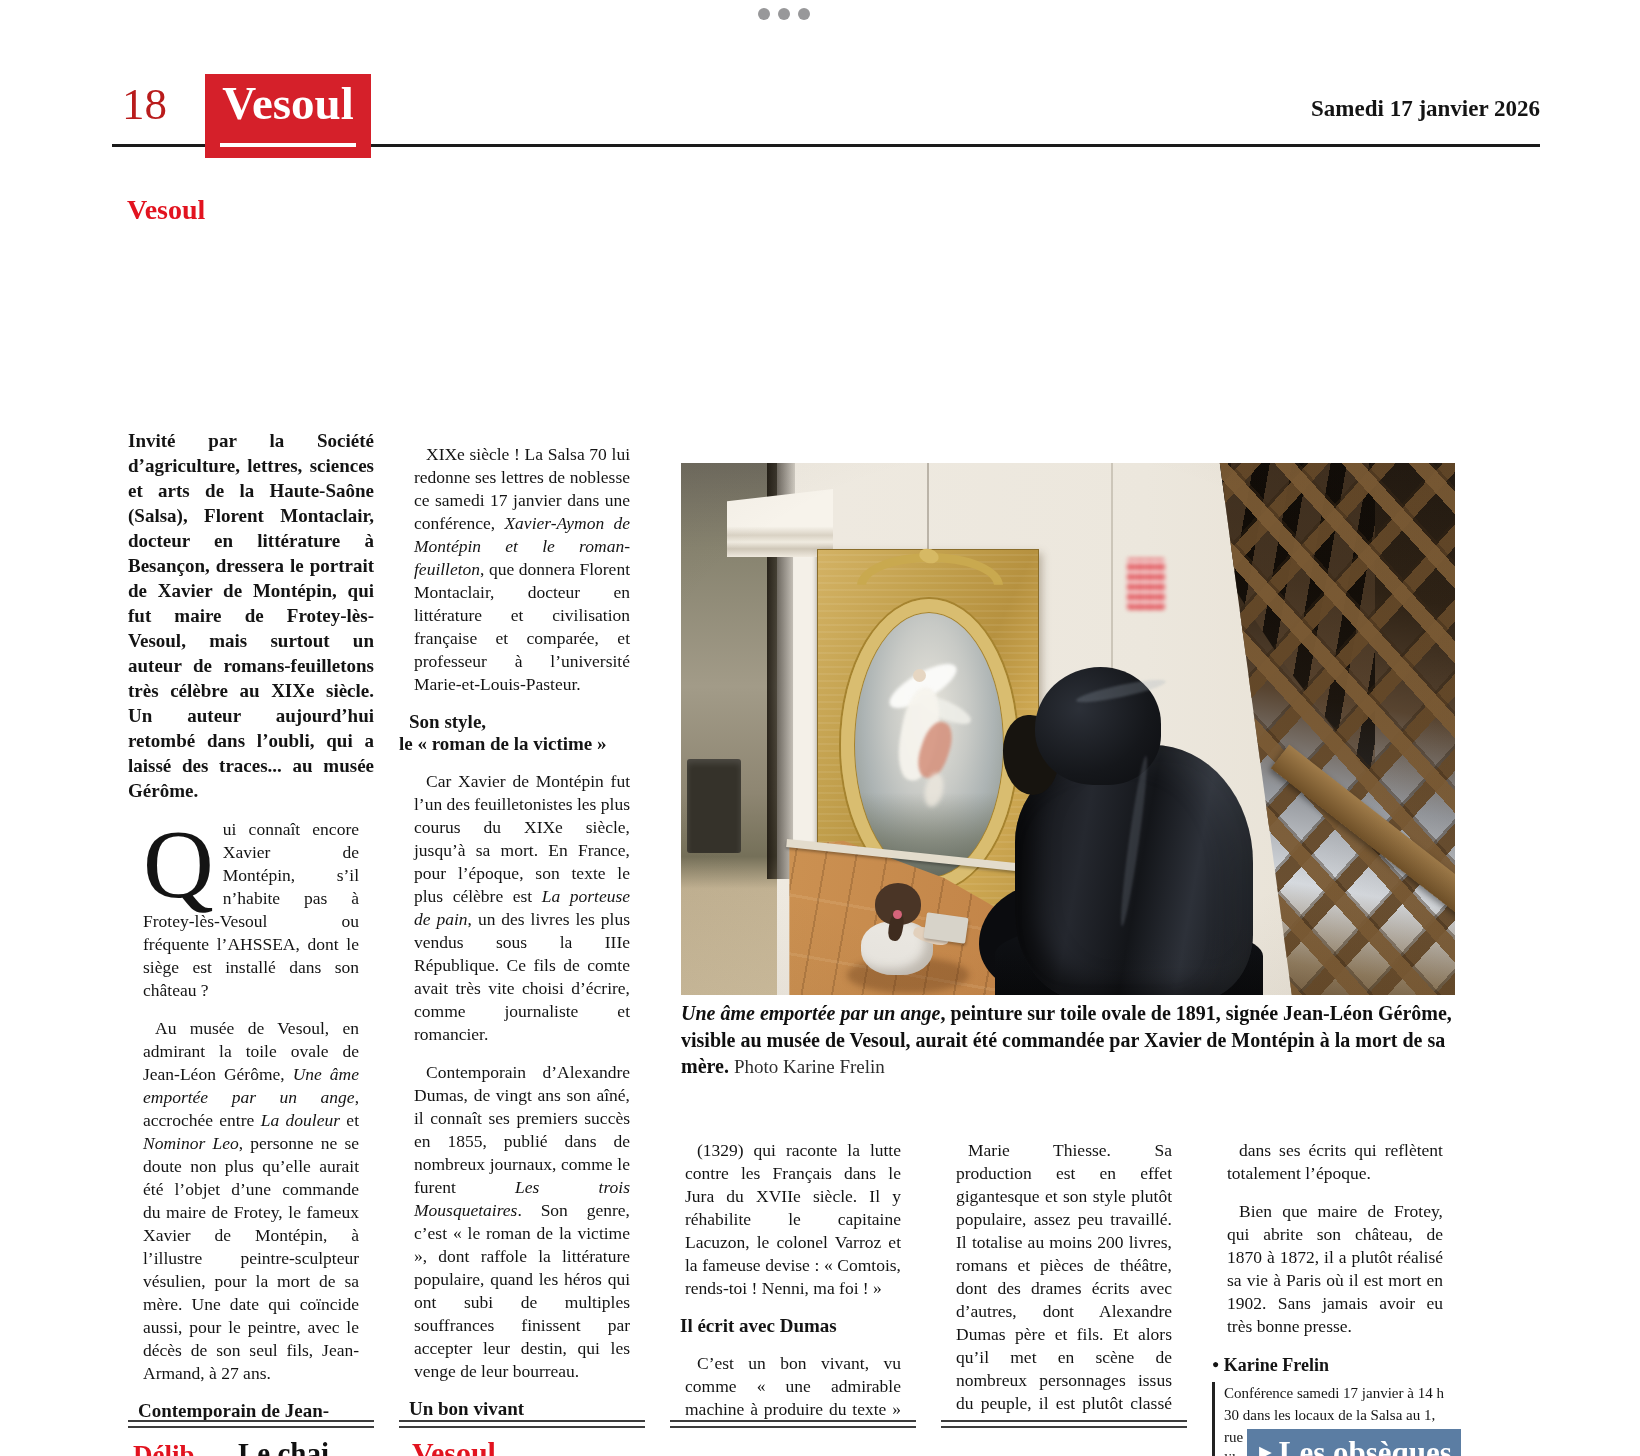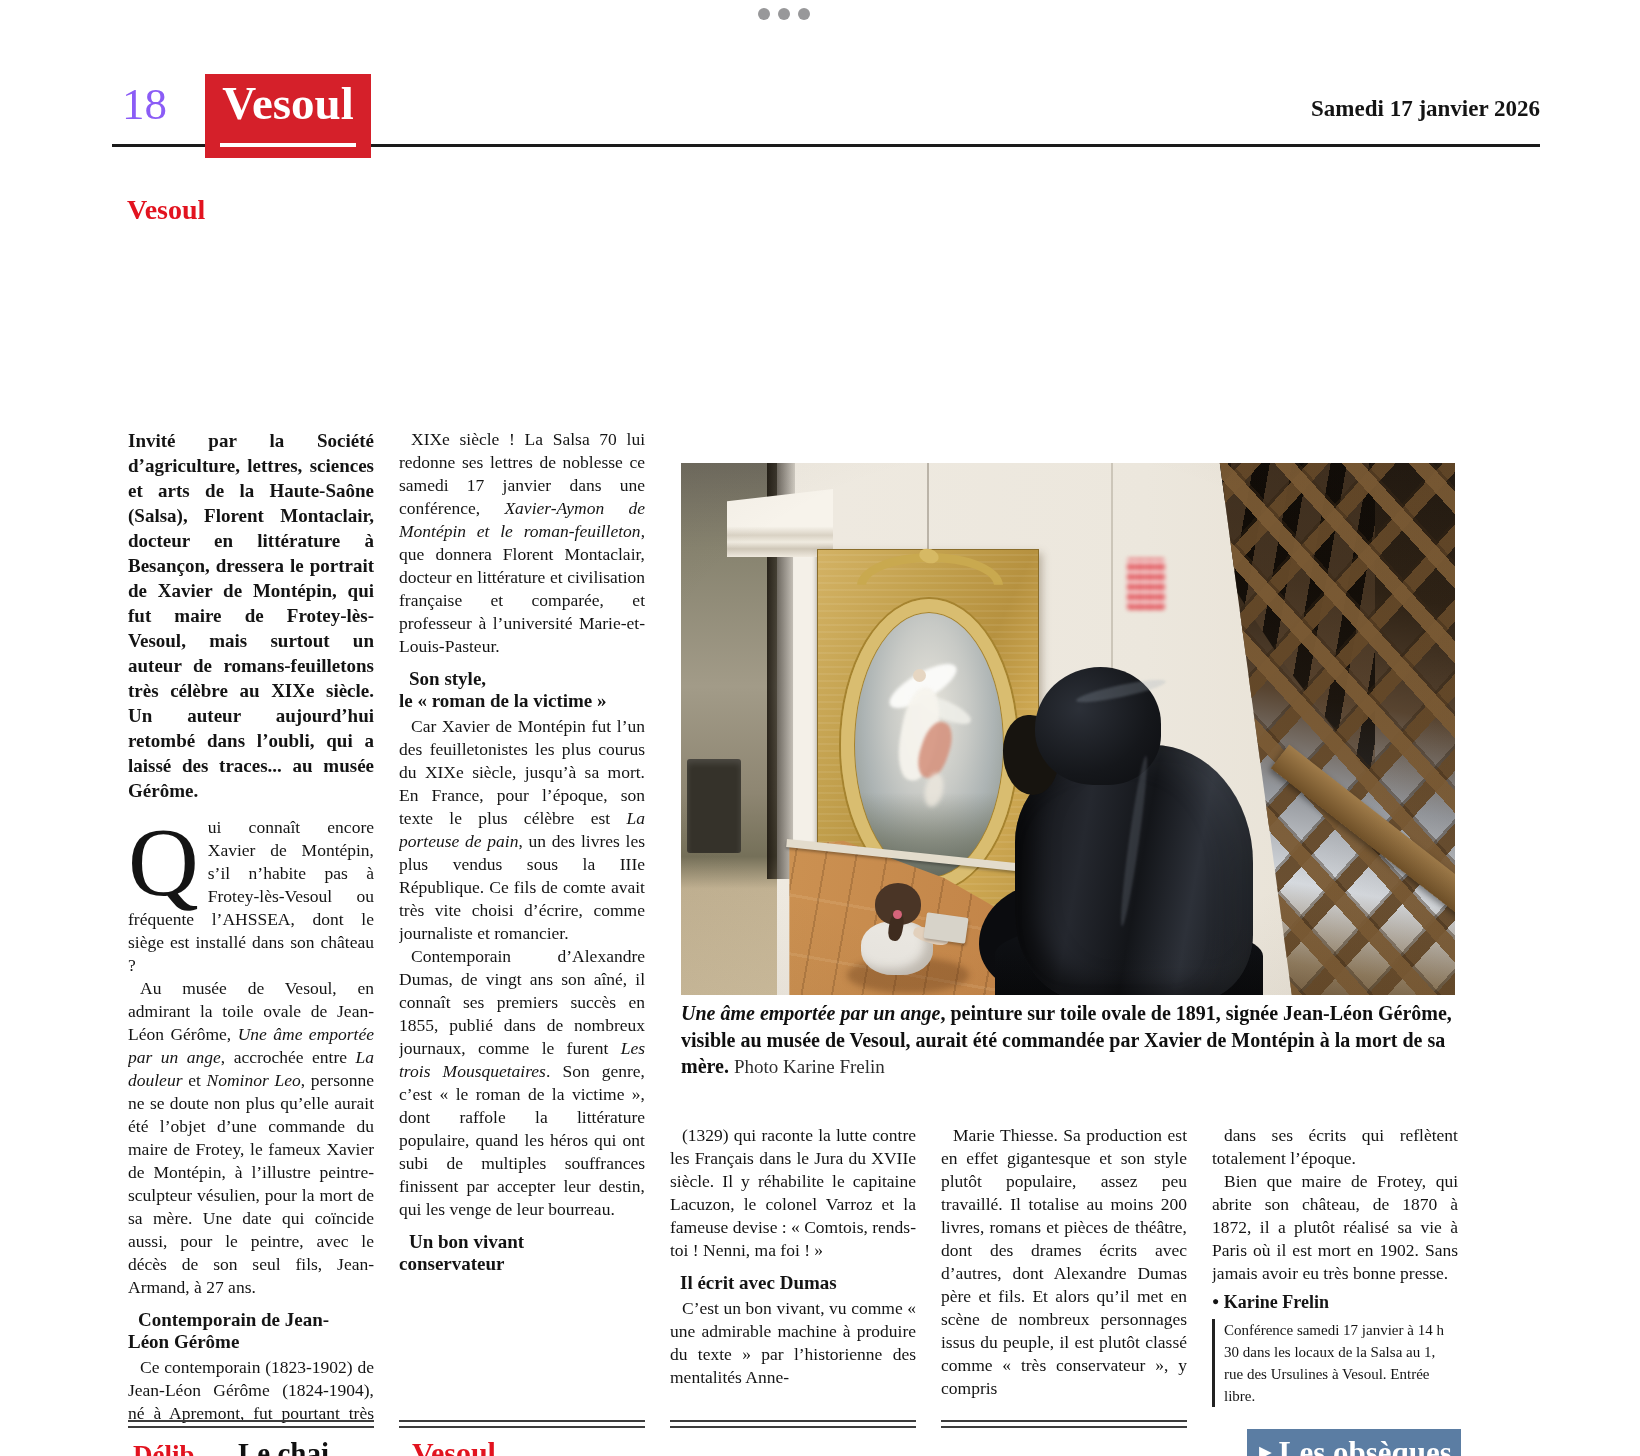--- a/index.html
+++ b/index.html
@@ -5,41 +5,41 @@
   * { margin:0; padding:0; box-sizing:border-box; }
   body { background:#777; }
   .sheet { position:relative; width:1640px; height:1456px; margin:0 auto; overflow:hidden;
            background:#fff; font-family:"Liberation Serif", serif; color:#141414; }
 
   
   .dots { position:absolute; left:758px; top:8px; display:flex; gap:8px; cursor:pointer; }
   .dot  { width:12px; height:12px; border-radius:50%; background:#98989a; }
 
   
-  .pagenum { position:absolute; left:122px; top:82px; font-size:45px; line-height:1; color:#8b5cf6; }
+  .pagenum { position:absolute; left:122px; top:82px; font-size:45px; line-height:1; color:#b91c1c; }
   .secbox  { position:absolute; left:205px; top:74px; width:166px; height:84px; background:#d5202a; z-index:3; }
   .secbox-label { position:absolute; left:0; right:0; top:2px; text-align:center; color:#fff; font-weight:700; font-size:47px; }
   .secbox-underline { position:absolute; left:15px; right:15px; bottom:11px; height:4px; background:#fff; }
   .date   { position:absolute; right:100px; top:96px; font-size:23px; font-weight:700; }
   .hrule  { position:absolute; left:112px; width:1428px; top:144px; height:3px; background:#1a1a1a; }
 
   
   .kicker   { position:absolute; left:127px; top:194px; font-size:28px; font-weight:700; color:#e2131f; }
   .headline { position:absolute; left:125px; top:228px; width:1420px; font-size:76px; line-height:81px;
               font-weight:700; letter-spacing:-1px; color:#0d0d0d; }
 
   
   .col { position:absolute; width:246px; top:428px; height:998px; overflow:hidden;
          text-align:justify; font-size:17.5px; line-height:23px; hyphens:auto; }
   .col1{left:128px} .col2{left:399px}
   .colb{top:1124px; height:296px;}
   .col3{left:670px} .col4{left:941px} .col5{left:1212px; height:332px;}
 
   .lead { font-size:19px; line-height:25px; font-weight:700; margin-bottom:13px; }
-  p.body { margin:0; text-indent:12px; }
+  p.body { margin:15px; text-indent:12px; }
   p.body.drop { text-indent:0; }
   .dropcap { float:left; font-size:98px; line-height:76px; padding:8px 9px 0 0; font-weight:400; }
   h3.subhead { font-size:19px; line-height:22px; font-weight:700; margin:10px 0 3px; text-align:left; text-indent:10px; }
   .byline { margin-top:5px; font-weight:700; font-size:18px; text-align:left; text-indent:0; }
   .byline .bullet { font-size:12px; vertical-align:3px; }
   .note { margin-top:5px; border-left:3px solid #222; padding-left:9px; font-size:15px; line-height:22px; text-align:left; }
 
   
   .sep { position:absolute; top:1420px; width:246px; height:8px;
          border-top:2px solid #3d3d3d; border-bottom:2px solid #3d3d3d; }

